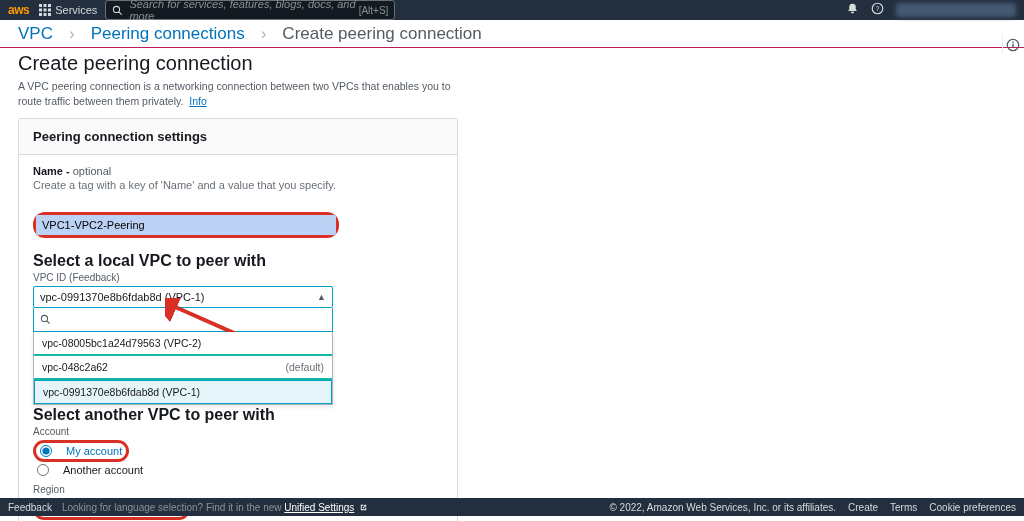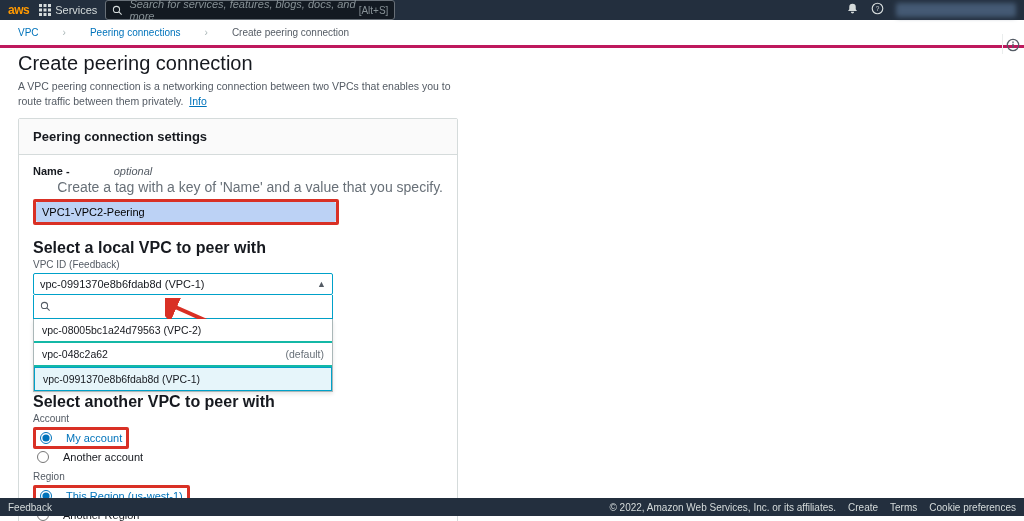--- a/index.html
+++ b/index.html
@@ -14,40 +14,40 @@
   .searchbar { flex: 0 0 290px; height: 20px; background: #131a22; border: 1px solid #687078; border-radius: 3px; display: flex; align-items: center; padding: 0 6px; color: #879196; font-size: 11px; }
   .searchbar .mag { width: 11px; height: 11px; margin-right: 6px; }
   .searchbar .mag svg { width: 11px; height: 11px; fill: #d5dbdb; }
   .searchbar .ph { flex: 1; color: #879196; font-style: italic; }
   .searchbar .kbd { font-size: 10px; color: #879196; }
   .nav-right { margin-left: auto; display: flex; align-items: center; gap: 12px; }
   .nav-icon svg { width: 13px; height: 13px; fill: #d5dbdb; }
   .blur { filter: blur(2.5px); background: #455a74; width: 120px; height: 14px; border-radius: 2px; }
 
   
-  .crumbs { height: 28px; display: flex; align-items: center; gap: 24px; padding: 0 18px; font-size: 10px; color: #545b64; border-bottom: 3px solid #be185d; }
+  .crumbs { height: 28px; display: flex; align-items: center; gap: 16px; padding: 0 18px; font-size: 17px; color: #545b64; border-bottom: 1px solid #be185d; }
   .crumbs a { color: #0073bb; text-decoration: none; }
   .crumbs .sep { color: #aab7b8; }
 
   
   .page { padding: 4px 18px 0 18px; }
   h1.title { font-size: 20px; font-weight: 400; margin-bottom: 4px; }
   .desc { font-size: 10.5px; color: #545b64; max-width: 440px; line-height: 1.4; margin-bottom: 10px; }
   .desc .info { color: #0073bb; }
 
   .panel { width: 440px; border: 1px solid #d5dbdb; border-radius: 2px; margin-bottom: 14px; }
   .panel-head { padding: 10px 14px; font-size: 13px; font-weight: 700; border-bottom: 1px solid #d5dbdb; background: #fafafa; }
   .panel-body { padding: 10px 14px; }
 
   .lbl { font-size: 11px; font-weight: 700; }
-  .lbl .opt { font-weight: 400; font-style: italic; color: #545b64; margin-left: 41px; }
-  .hint { font-size: 14px; color: #687078; margin: 2px 0 4px 0; text-align: right; }
+  .lbl .opt { font-weight: 400; color: #545b64; }
+  .hint { font-size: 11px; color: #687078; margin: 2px 0 21px 0; }
 
   .text-input { width: 300px; height: 22px; border: 1px solid #aab7b8; border-radius: 2px; padding: 0 6px; font-size: 11px; background: #bcd2f5; }
-  .hl-red-wrap { display: inline-block; border: 3px solid #d93025; border-radius: 2px; }
+  .hl-red-wrap { display: inline-block; border: 3px solid #d93025; border-radius: 12px; }
 
   .section-head { font-size: 16px; font-weight: 700; margin: 14px 0 2px 0; }
   .sublabel { font-size: 10px; color: #545b64; margin-bottom: 3px; }
 
   .select-display { width: 300px; height: 22px; border: 1px solid #aab7b8; border-radius: 2px; font-size: 11px; padding: 0 6px; display: flex; align-items: center; justify-content: space-between; }
   .caret { font-size: 9px; color: #545b64; }
 
   
   .dropdown { position: relative; width: 300px; }
   .dd-search { width: 300px; height: 24px; border: 1px solid #00a1c9; border-top: none; display: flex; align-items: center; padding: 0 6px; }
@@ -236,20 +236,28 @@
       <marker id="ah" markerWidth="8" markerHeight="8" refX="1" refY="4" orient="auto">
         <polygon points="0 0, 8 4, 0 8" fill="#d93025"></polygon>
       </marker>
     </defs>
   <line x1="130" y1="62" x2="8" y2="8" stroke="#d93025" stroke-width="4" marker-end="url(#ah)"></line>
 </svg>
 
 <div class="footer">
   <div class="footer-left">
     <span class="fb">Feedback</span>
+    <span class="lang">
+      <span>Looking for language selection? Find it in the new</span>
+      <span class="us">Unified Settings</span>
+      <span class="ext"><svg viewBox="0 0 10 10">
+            <path d="M2 2h3v1H3v4h4V5h1v3H2z"></path>
+            <path d="M6 2h2v2H7V3.7L4.7 6 4 5.3 6.3 3H6z"></path>
+          </svg></span>
+    </span>
   </div>
   <div class="footer-right">
     <span>© 2022, Amazon Web Services, Inc. or its affiliates.</span>
     <span>Create</span>
     <span>Terms</span>
     <span>Cookie preferences</span>
   </div>
 </div>
 
 </body></html>

